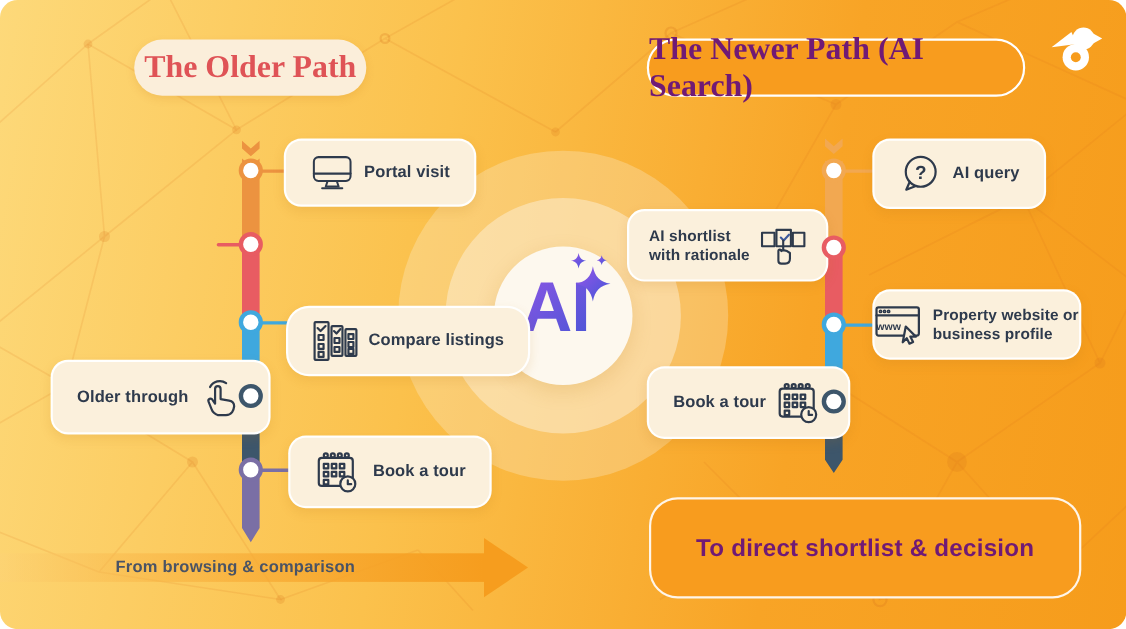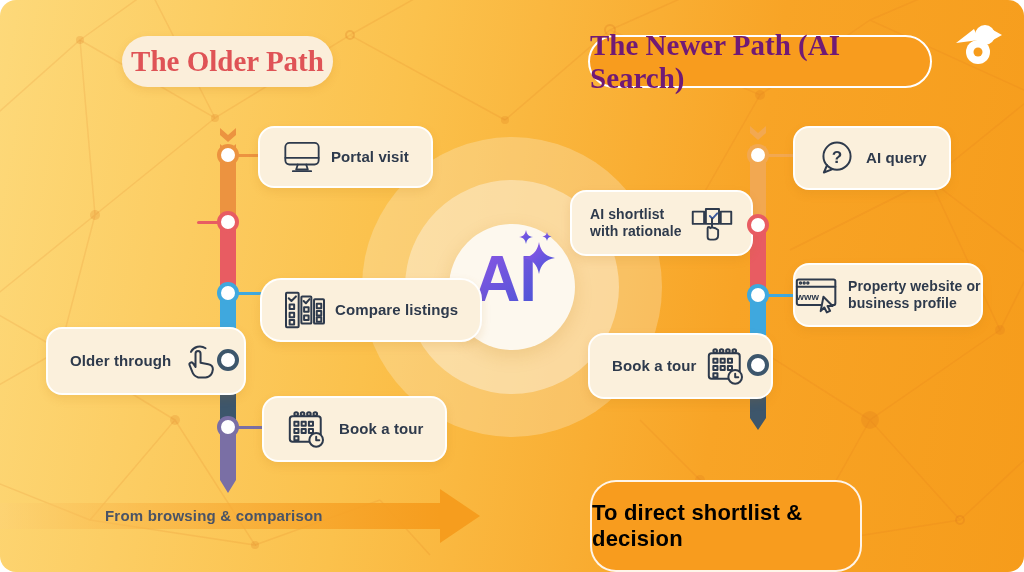--- a/index.html
+++ b/index.html
@@ -45,24 +45,24 @@
   .card .lbl{letter-spacing:0.1px;}
   .card.small-text .lbl{font-size:14px;}
   .icon{display:flex;align-items:center;justify-content:center;flex:0 0 auto;}
   
   .flow-arrow-body{position:absolute;left:0;top:503px;width:440px;height:26px;z-index:2;
     background:linear-gradient(to right,rgba(252,210,120,0.35),#F69D1E);}
   .flow-arrow-head{position:absolute;left:440px;top:489px;width:0;height:0;z-index:2;
     border-top:27px solid transparent;border-bottom:27px solid transparent;border-left:40px solid #F69D1E;}
   .flow-arrow-label{position:absolute;left:105px;top:507px;z-index:3;font-weight:bold;
     font-size:15px;color:#4A5365;letter-spacing:0.2px;}
-  .decision-box{position:absolute;left:590px;top:452px;width:272px;height:92px;z-index:3;
+  .decision-box{position:absolute;left:590px;top:452px;width:393px;height:92px;z-index:3;
     background:#F89C1E;border:2px solid rgba(255,255,255,0.9);border-radius:26px;
-    display:flex;align-items:center;justify-content:center;color:#000000;font-weight:bold;
-    font-size:22px;box-sizing:border-box;letter-spacing:0.2px;margin-top:28px;}
+    display:flex;align-items:center;justify-content:center;color:#701a75;font-weight:bold;
+    font-size:22px;box-sizing:border-box;letter-spacing:0.2px;}
   svg.li{stroke:#2E3A4C;fill:none;stroke-width:2.2;stroke-linecap:round;stroke-linejoin:round;}
   svg.li text{stroke:none;fill:#2E3A4C;font-family:"Liberation Sans",sans-serif;}
 </style>
 </head>
 <body>
 
 <div id="canvas">
 
   <svg class="mesh" width="1024" height="572" viewBox="0 0 1024 572">
     <g stroke="#D9731B" stroke-opacity="0.14" stroke-width="1.5" fill="none">

